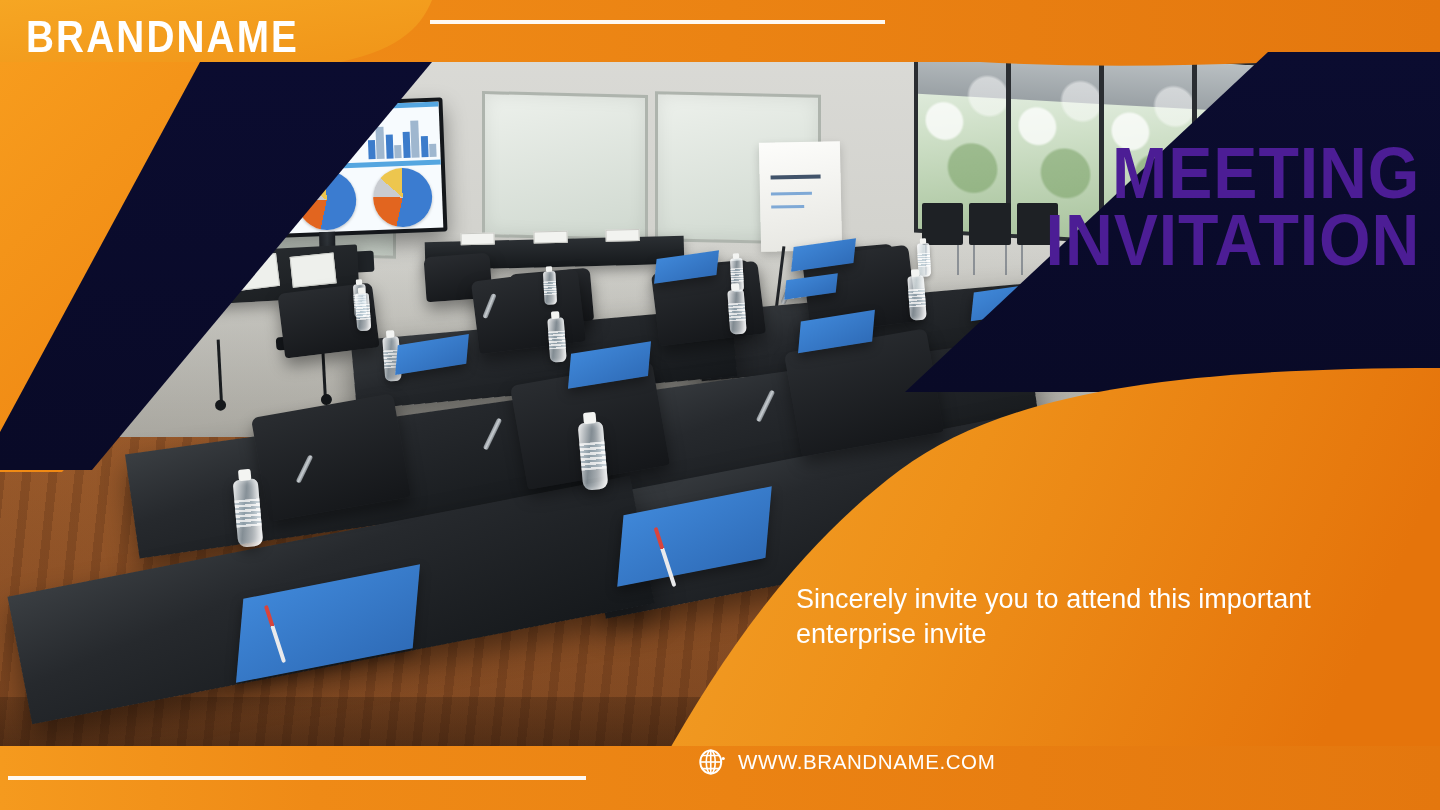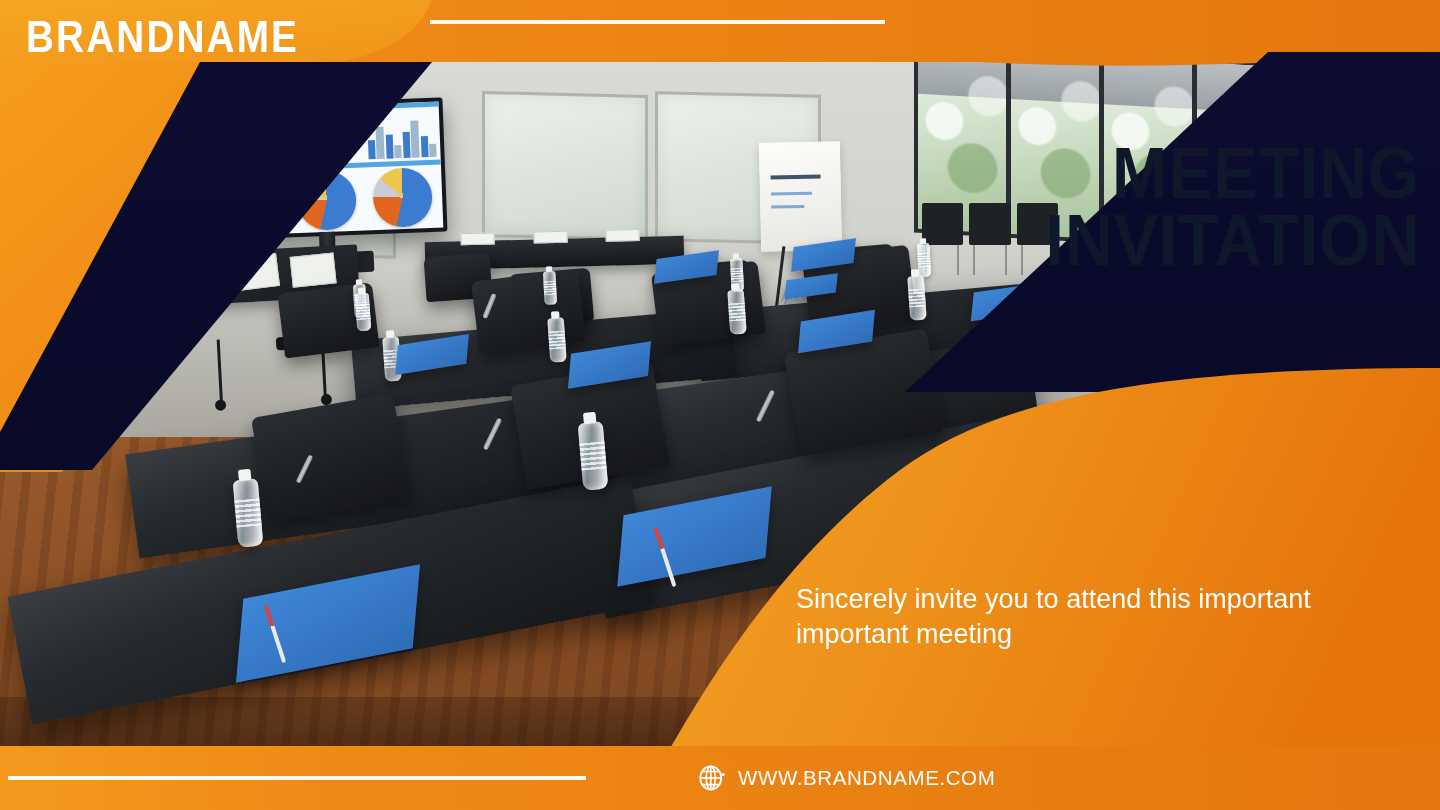--- a/index.html
+++ b/index.html
@@ -142,34 +142,34 @@
   .shapes { position:absolute; inset:0; }
   .shapes svg { position:absolute; inset:0; width:1440px; height:810px; }
 
   
   .brandname { position:absolute; left:26px; top:11px; z-index:6;
     font-size:45px; font-weight:700; color:#fff; letter-spacing:2.5px;
     transform:scaleX(.86); transform-origin:left center;
     font-family:"Liberation Sans Narrow","Liberation Sans",sans-serif; }
 
   .title { position:absolute; right:20px; top:140px; z-index:6; text-align:right;
-    color:#0f172a; font-weight:700; line-height:.93; letter-spacing:1px;
+    color:#4c1d95; font-weight:700; line-height:.93; letter-spacing:1px;
     font-family:"Liberation Sans Narrow","Liberation Sans",sans-serif; }
   .title .l1 { font-size:72px; display:block; transform:scaleX(.92); transform-origin:right center; }
   .title .l2 { font-size:72px; display:block; transform:scaleX(.92); transform-origin:right center; }
 
   .headline { position:absolute; right:22px; top:444px; z-index:6; width:600px; text-align:right;
     color:#fff; font-weight:700; line-height:1.06; letter-spacing:.5px;
     font-size:41px; font-family:"Liberation Sans Narrow","Liberation Sans",sans-serif; }
   .headline span { display:block; transform:scaleX(.9); transform-origin:right center; }
 
   .subtext { position:absolute; right:24px; top:582px; z-index:6; width:620px; text-align:left;
     color:#fff; font-size:27px; line-height:1.3; font-weight:400; }
 
-  .footer { position:absolute; left:0; bottom:0; width:1180px; height:64px; z-index:6;
+  .footer { position:absolute; left:0; bottom:16px; width:1180px; height:64px; z-index:6;
     display:flex; align-items:center; }
   .f-web { position:absolute; left:697px; display:flex; align-items:center; gap:11px; }
   .f-tel { position:absolute; left:1118px; display:flex; align-items:center; gap:9px; }
   .f-text { color:#fff; font-size:20.5px; letter-spacing:.6px;
             font-family:"Liberation Sans Narrow","Liberation Sans",sans-serif; }
   .f-tel .f-text { letter-spacing:.2px; }
   .ic { display:block; }
 </style>
 </head>
 <body>
@@ -423,21 +423,21 @@
   <div class="brandname">BRANDNAME</div>
 
   <div class="title">
     <span class="l1">MEETING</span>
     <span class="l2">INVITATION</span>
   </div>
 
 
   <div class="subtext">
     <div>Sincerely invite you to attend this important</div>
-    <div>important meeting</div>
+    <div>enterprise invite</div>
   </div>
 
   <div class="footer">
     <div class="f-web">
       <svg class="ic" width="30" height="30" viewBox="0 0 24 24">
         <ellipse cx="11" cy="12" rx="8.4" ry="9.3" fill="none" stroke="#fff" stroke-width="1.5"></ellipse>
         <ellipse cx="11" cy="12" rx="3.6" ry="9.3" fill="none" stroke="#fff" stroke-width="1.3"></ellipse>
         <line x1="2.6" y1="12" x2="19.4" y2="12" stroke="#fff" stroke-width="1.3"></line>
         <path d="M3.9 6.7 H18.1 M3.9 17.3 H18.1" fill="none" stroke="#fff" stroke-width="1.2"></path>
         <line x1="11" y1="2.7" x2="11" y2="21.3" stroke="#fff" stroke-width="1.3"></line>

